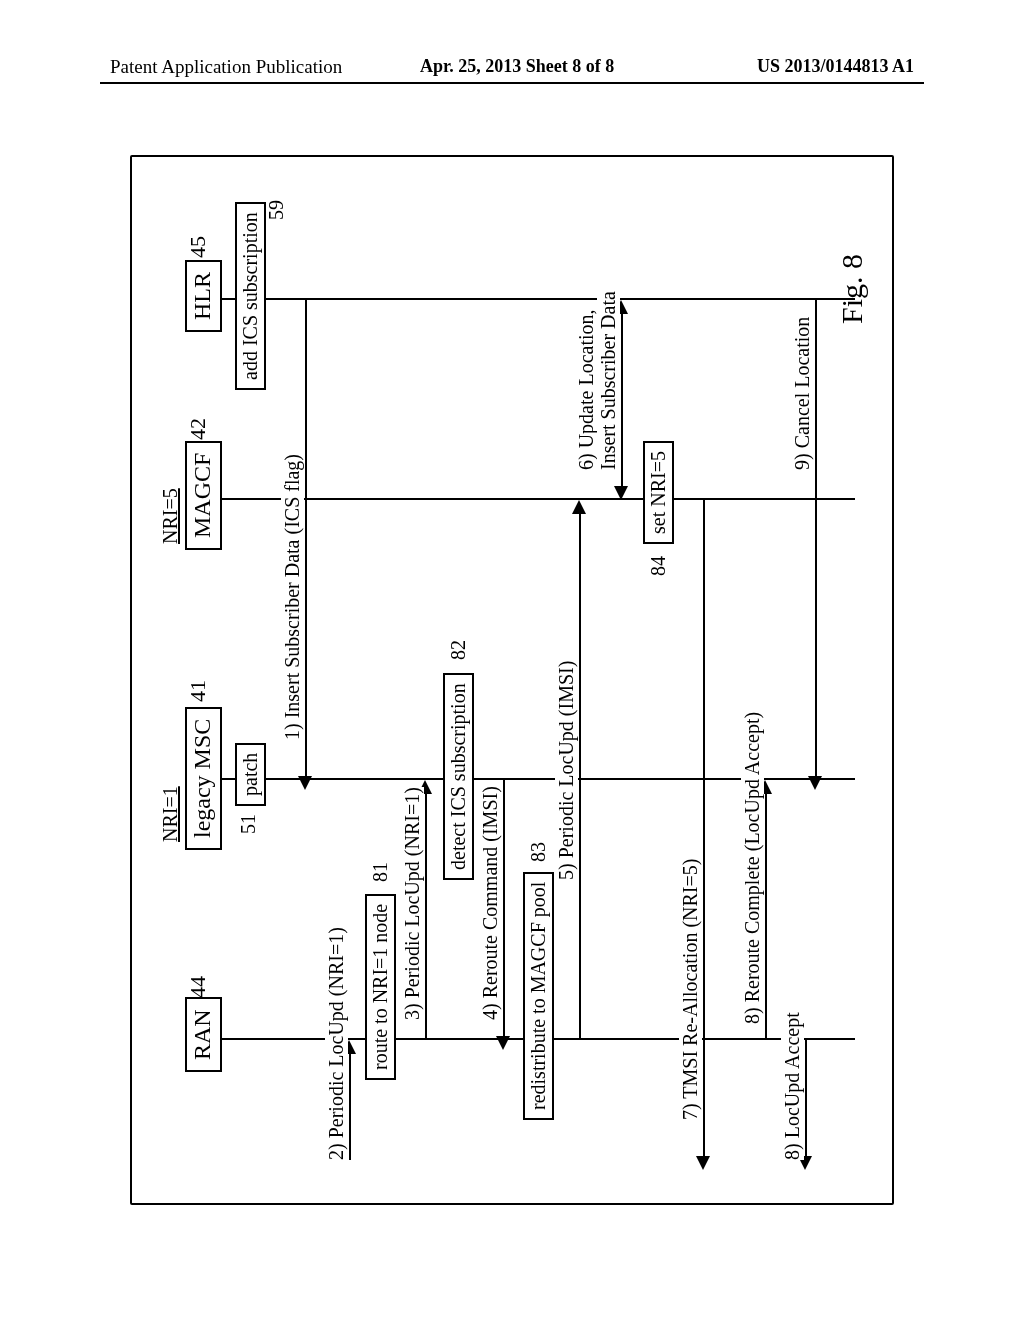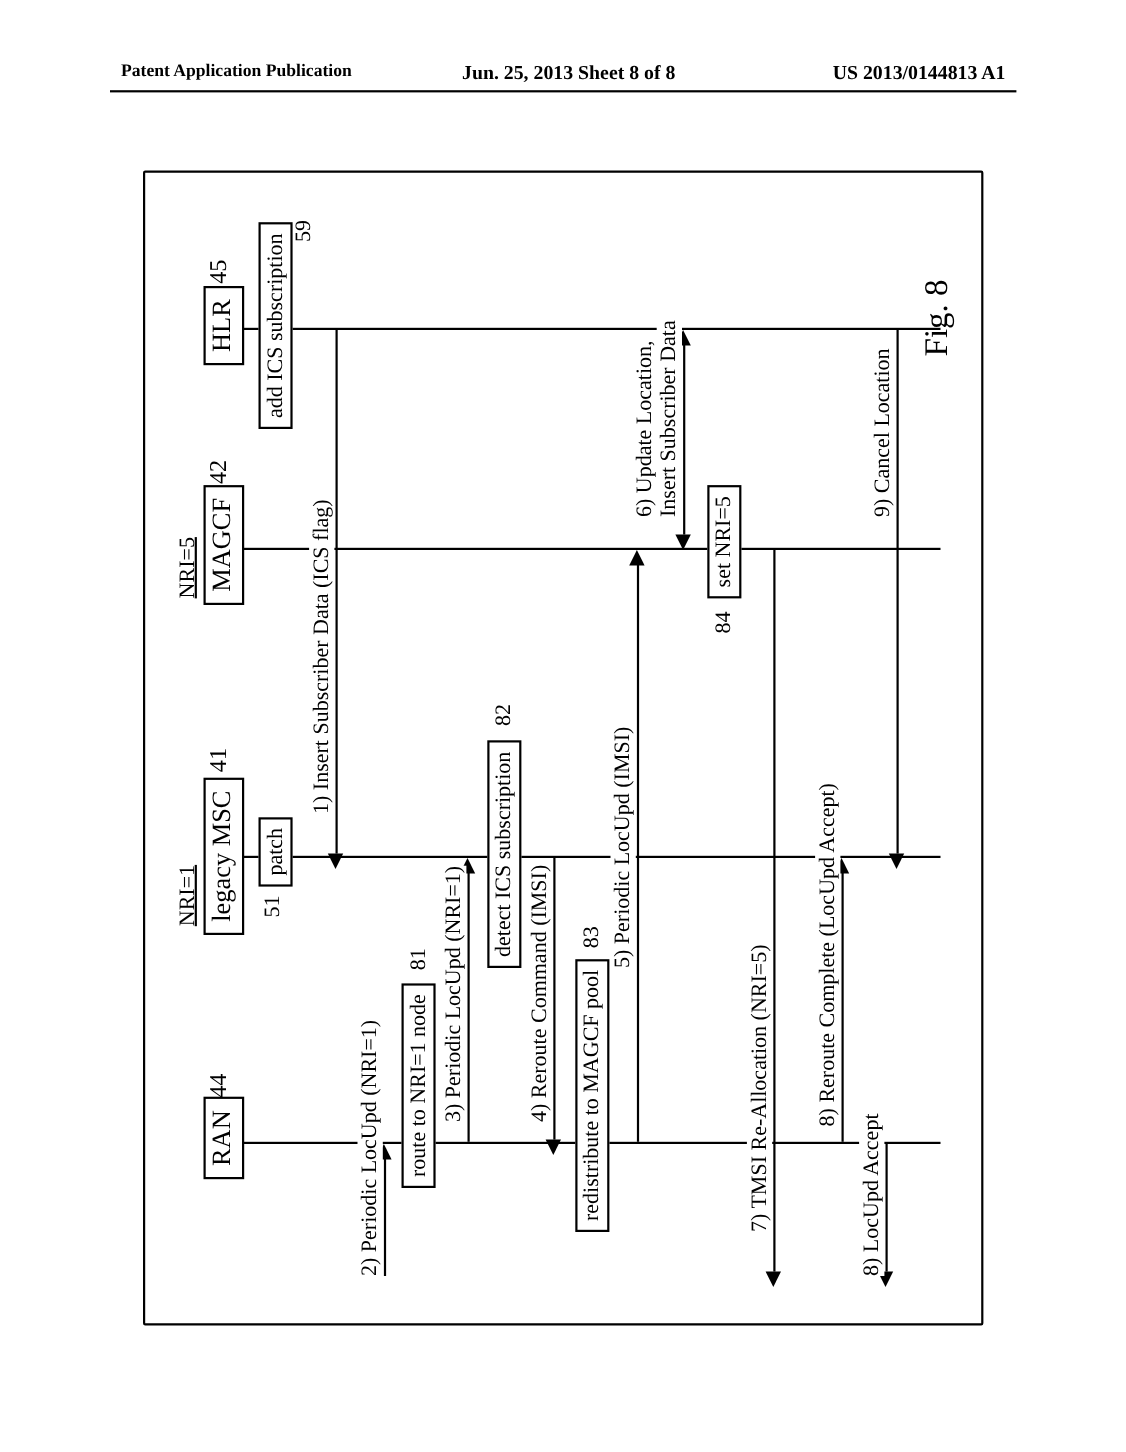--- a/index.html
+++ b/index.html
@@ -11,22 +11,22 @@
   .page {
     position: relative;
     width: 1024px;
     height: 1320px;
     background: #fff;
   }
   .header-left {
     position: absolute;
     top: 56px;
     left: 110px;
-    font-weight: bold;
-    font-size: 16px;
+    font-weight: normal;
+    font-size: 19px;
   }
   .header-center {
     position: absolute;
     top: 56px;
     left: 420px;
     font-weight: bold;
     font-size: 18px;
   }
   .header-right {
     position: absolute;
@@ -142,21 +142,21 @@
     position: absolute;
     font-size: 30px;
   }
 </style>
 </head>
 <body>
 
 <div class="page">
 
   <div class="header-left">Patent Application Publication</div>
-  <div class="header-center">Jun. 25, 2013  Sheet 8 of 8</div>
+  <div class="header-center">Apr. 25, 2013  Sheet 8 of 8</div>
   <div class="header-right">US 2013/0144813 A1</div>
   <div class="header-rule"></div>
 
   <div class="frame"></div>
 
   <div class="seq-holder">
     <div class="seq">
 
       <div class="node-box" style="left:108px; top:30px;">RAN</div>
       <div class="node-num" style="left:182px; top:30px;">44</div>

